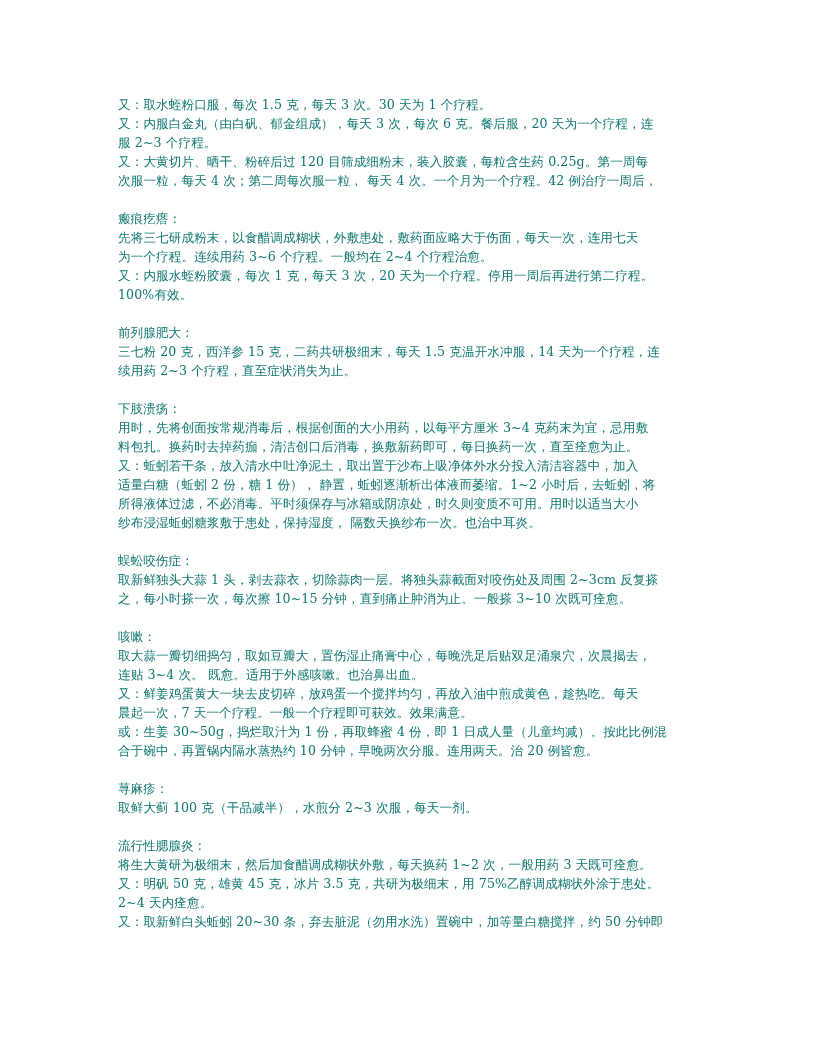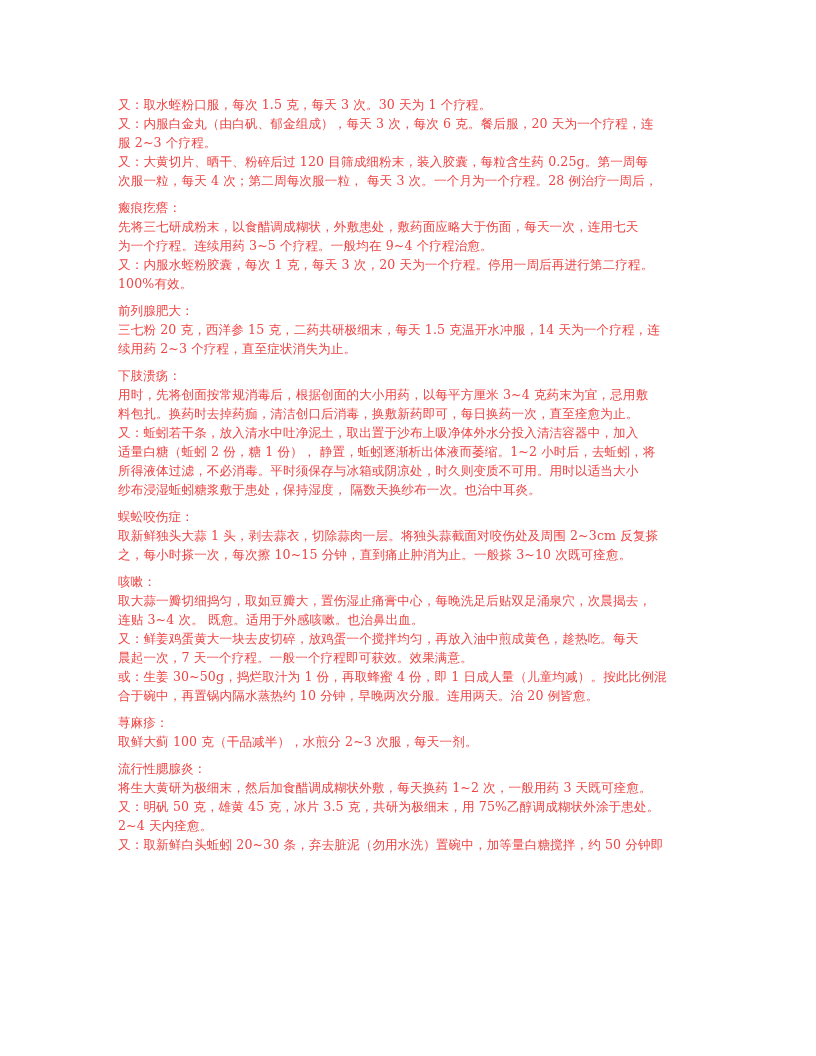--- a/index.html
+++ b/index.html
@@ -1,43 +1,43 @@
 <!DOCTYPE html>
 <html><head>
 <meta charset="utf-8">
 <style>
   html, body { margin: 0; padding: 0; background: #ffffff; }
   body { width: 816px; height: 1056px; position: relative; overflow: hidden; }
   .page {
     position: absolute; left: 118px; top: 95px; width: 590px;
     font-family: "DejaVu Serif", "Liberation Serif", serif;
-    font-size: 12.6px; line-height: 19px; color: #ef4444;
+    font-size: 12.6px; line-height: 19px; color: #0f766e;
   }
   .section { margin: 0; }
-  .section + .section { margin-top: 8px; }
+  .section + .section { margin-top: 19px; }
   .line { display: block; white-space: nowrap; height: 19px; overflow: visible; letter-spacing: 0.1px; }
   .heading { display: block; white-space: nowrap; height: 19px; }
 </style>
 </head>
 <body>
 
 <div class="page">
 
   <div class="section">
     <span class="line">又：取水蛭粉口服，每次 1.5 克，每天 3 次。30 天为 1 个疗程。</span>
     <span class="line">又：内服白金丸（由白矾、郁金组成），每天 3 次，每次 6 克。餐后服，20 天为一个疗程，连</span>
     <span class="line">服 2~3 个疗程。</span>
     <span class="line">又：大黄切片、晒干、粉碎后过 120 目筛成细粉末，装入胶囊，每粒含生药 0.25g。第一周每</span>
-    <span class="line">次服一粒，每天 4 次；第二周每次服一粒，  每天 3 次。一个月为一个疗程。28 例治疗一周后，</span>
+    <span class="line">次服一粒，每天 4 次；第二周每次服一粒，  每天 4 次。一个月为一个疗程。42 例治疗一周后，</span>
   </div>
 
   <div class="section">
     <span class="heading">瘢痕疙瘩：</span>
     <span class="line">先将三七研成粉末，以食醋调成糊状，外敷患处，敷药面应略大于伤面，每天一次，连用七天</span>
-    <span class="line">为一个疗程。连续用药 3~5 个疗程。一般均在 9~4 个疗程治愈。</span>
+    <span class="line">为一个疗程。连续用药 3~6 个疗程。一般均在 2~4 个疗程治愈。</span>
     <span class="line">又：内服水蛭粉胶囊，每次 1 克，每天 3 次，20 天为一个疗程。停用一周后再进行第二疗程。</span>
     <span class="line">100%有效。</span>
   </div>
 
   <div class="section">
     <span class="heading">前列腺肥大：</span>
     <span class="line">三七粉 20 克，西洋参 15 克，二药共研极细末，每天 1.5 克温开水冲服，14 天为一个疗程，连</span>
     <span class="line">续用药 2~3 个疗程，直至症状消失为止。</span>
   </div>
 

